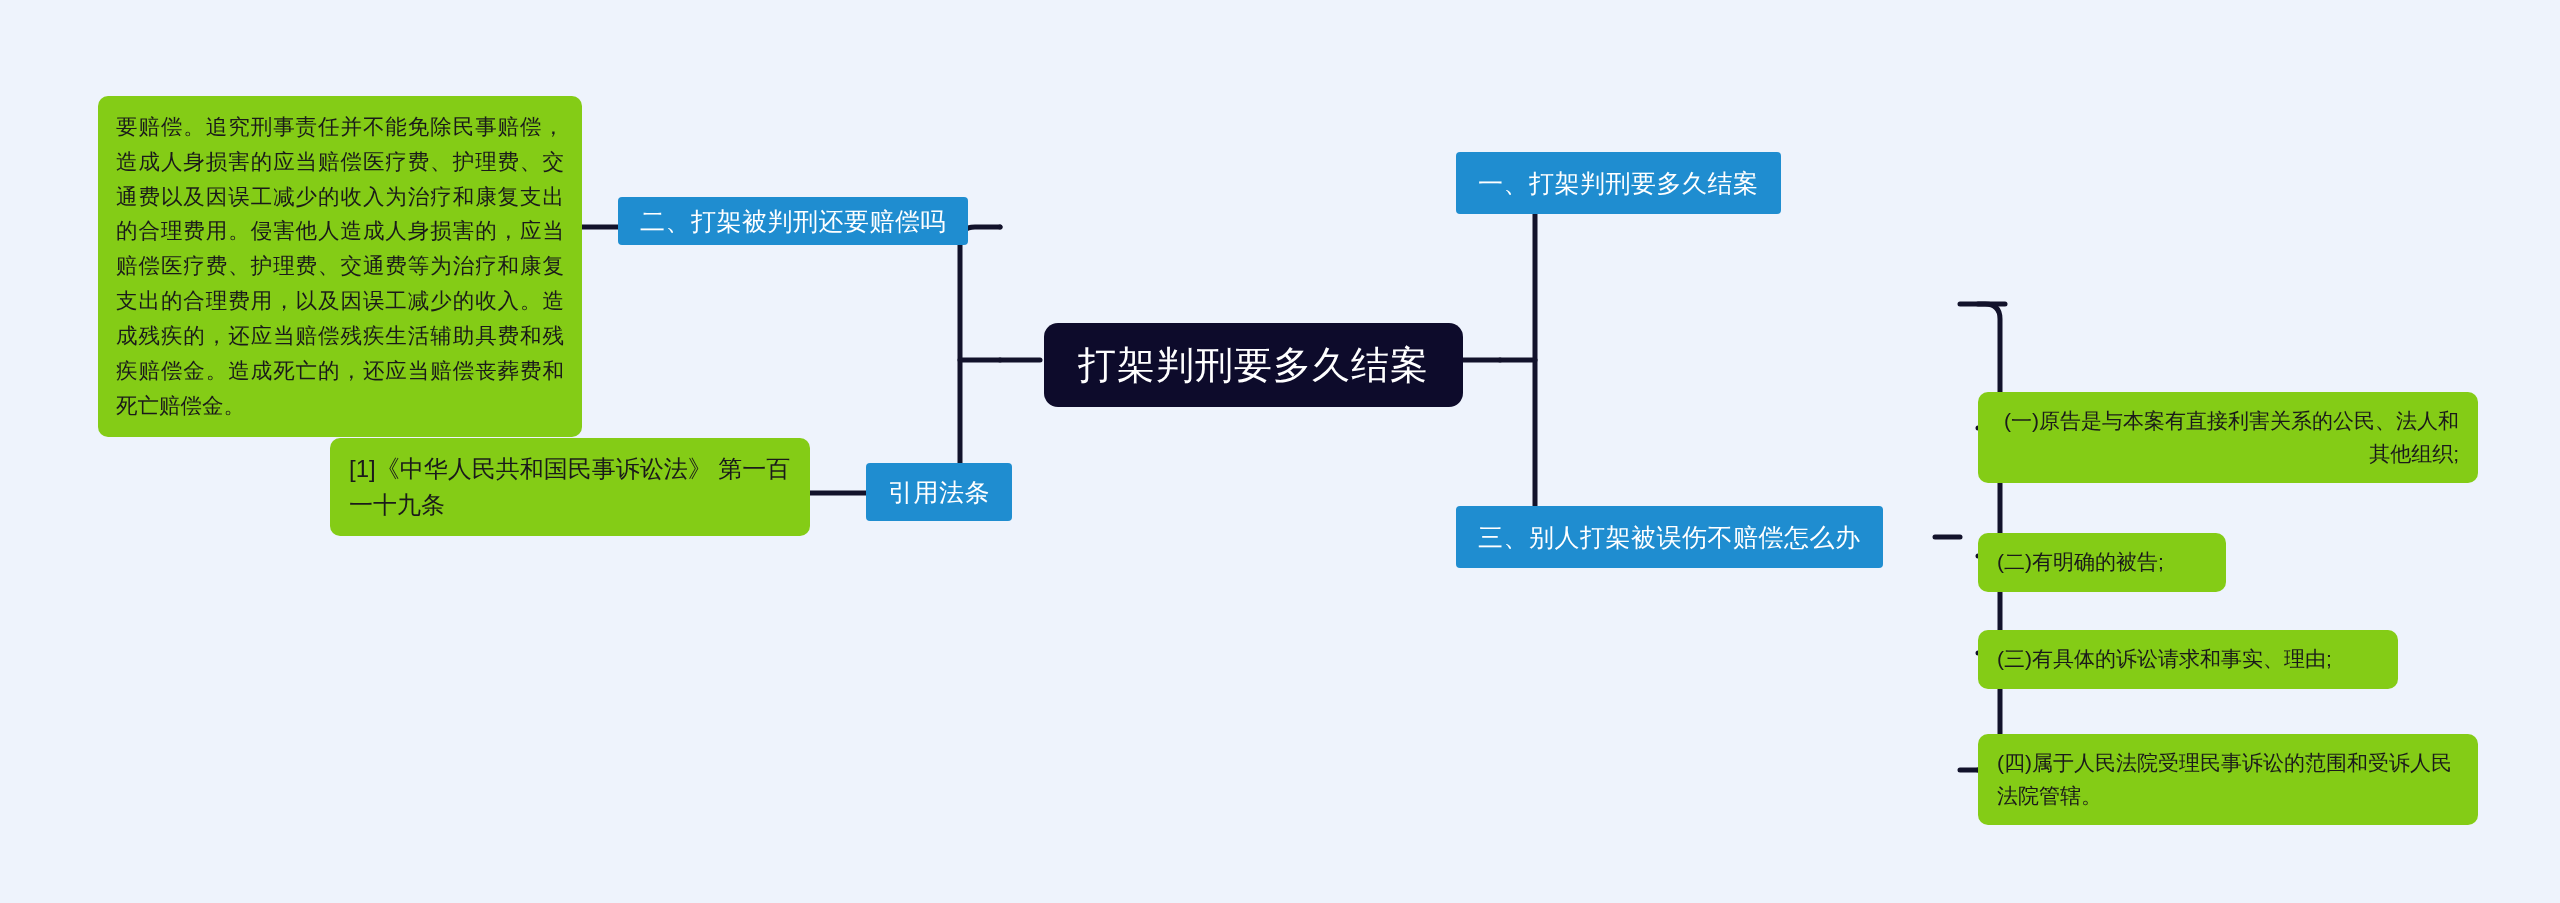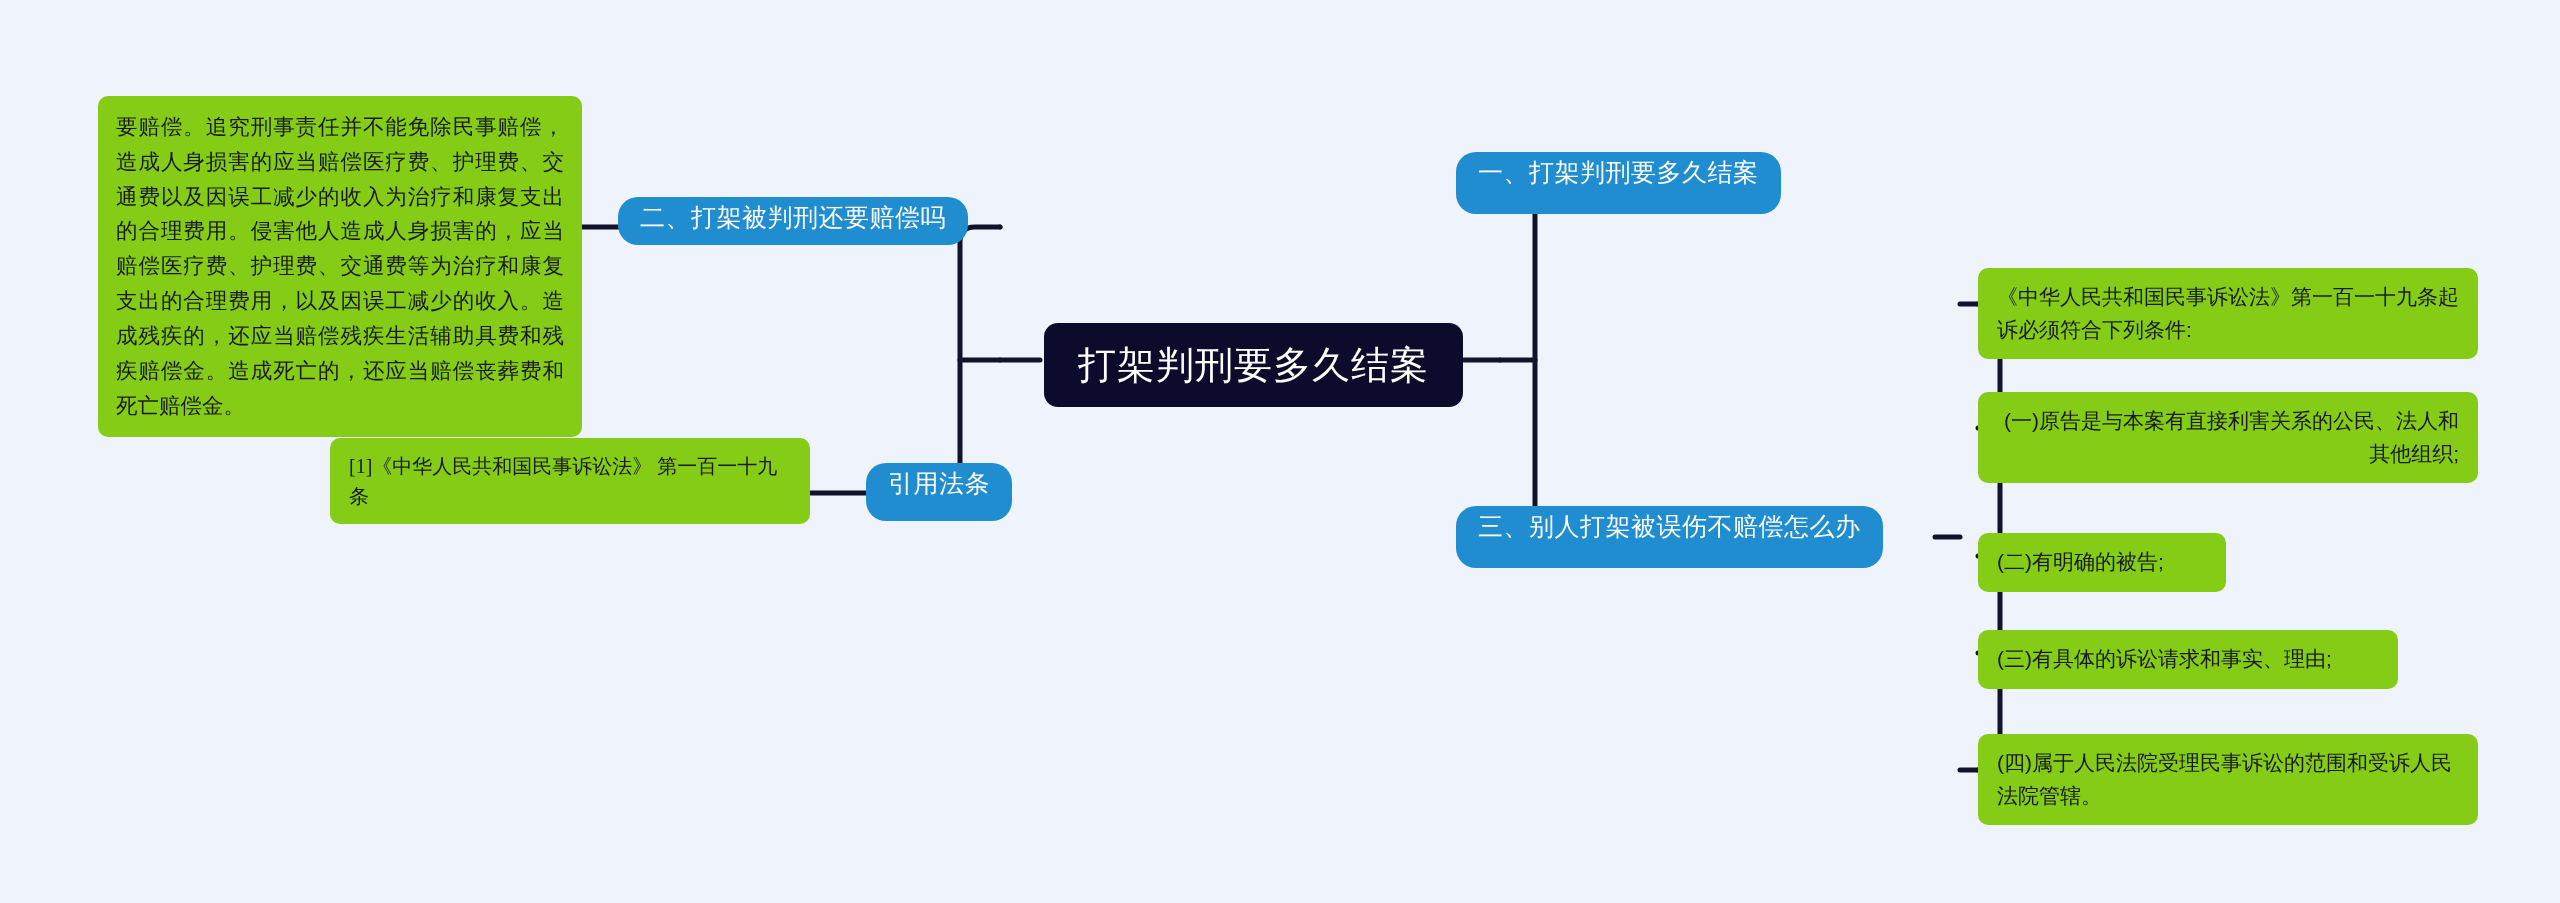--- a/index.html
+++ b/index.html
@@ -40,42 +40,42 @@
     font-size: 38px;
     letter-spacing: 1px;
     padding: 0 34px;
     white-space: nowrap;
   }
 
   
   .branch-node {
     background: #1f8dd0;
     color: #ffffff;
-    border-radius: 20px;
+    border-radius: 4px;
     display: flex;
+    align-items: center;
     font-size: 25px;
     padding: 4px 22px;
     white-space: nowrap;
     letter-spacing: 0.5px;
   }
 
   
   .leaf-box {
     background: #84cc16;
     color: #1a1a1a;
     border-radius: 10px;
     font-size: 21px;
     line-height: 1.55;
     padding: 13px 19px;
     box-sizing: border-box;
   }
   .leaf-box.tight {
-    font-size: 20px;
+    font-size: 24px;
     line-height: 1.5;
-    font-family: Liberation Serif, serif;
   }
   .leaf-box.narrative {
     font-size: 21.5px;
     line-height: 1.62;
     padding: 14px 18px;
   }
 </style>
 </head>
 <body>
 
@@ -138,23 +138,20 @@
   </div>
 
   <div class="node leaf-box tight" style="left:330px; top:438px; width:480px;">
     <span>[1]《中华人民共和国民事诉讼法》 第一百一十九条</span>
   </div>
 
   <div class="node branch-node" style="left:1456px; top:506px; height:62px;">
     <span>三、别人打架被误伤不赔偿怎么办</span>
   </div>
 
-  <div class="node leaf-box" style="left:1978px; top:268px; width:500px;">
-    <span>《中华人民共和国民事诉讼法》第一百一十九条起诉必须符合下列条件:</span>
-  </div>
 
   <div class="node leaf-box" style="left:1978px; top:392px; width:500px;text-align:right;">
     <span>(一)原告是与本案有直接利害关系的公民、法人和其他组织;</span>
   </div>
 
   <div class="node leaf-box" style="left:1978px; top:533px; width:248px;">
     <span>(二)有明确的被告;</span>
   </div>
 
   <div class="node leaf-box" style="left:1978px; top:630px; width:420px;">

